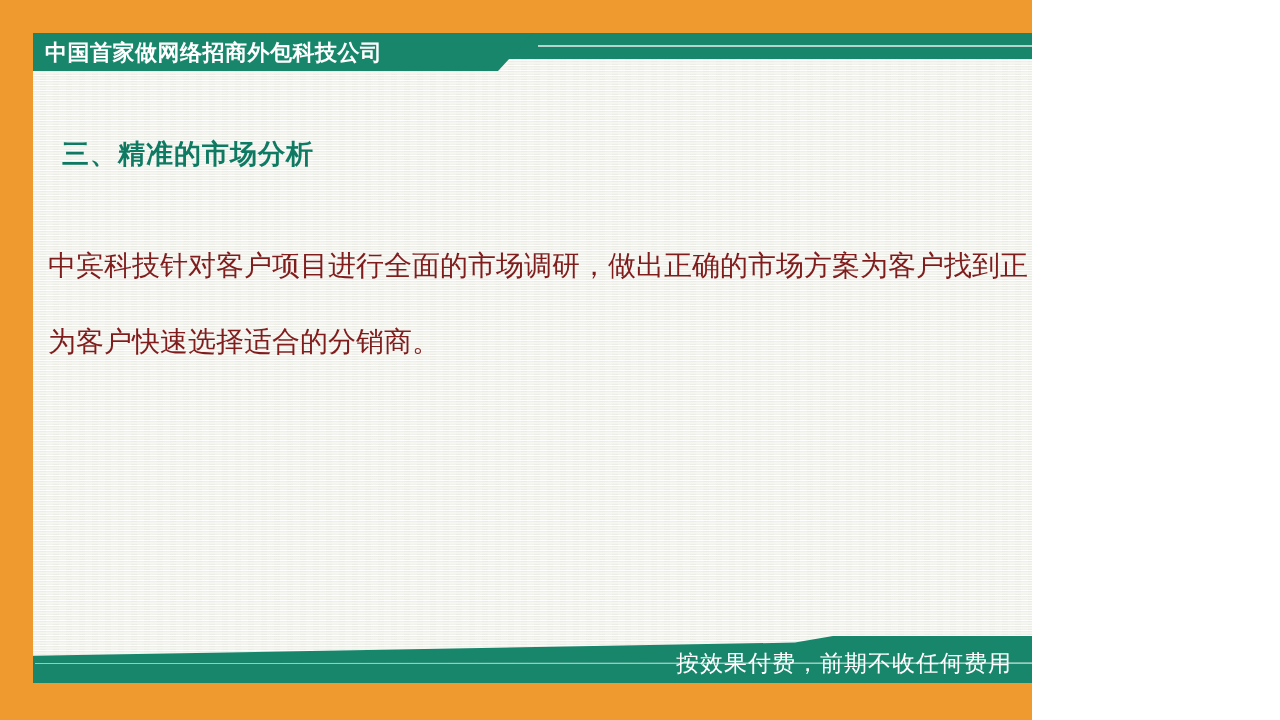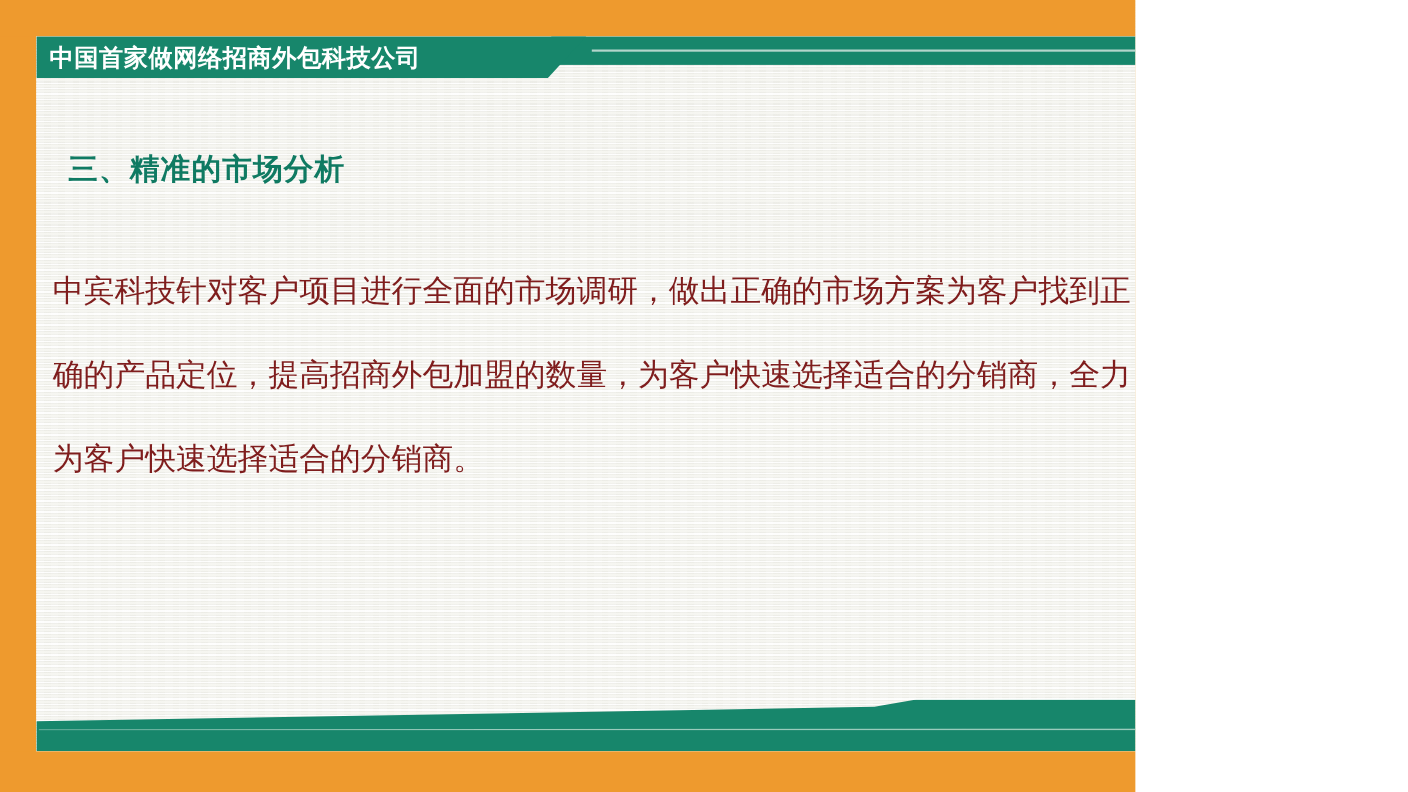--- a/index.html
+++ b/index.html
@@ -195,22 +195,22 @@
     <div class="hdr-right"></div>
     <div class="hdr-left"></div>
     <div class="hdr-hairline"></div>
   </div>
   <div id="header-title">中国首家做网络招商外包科技公司</div>
 
   <div id="section-heading">三、精准的市场分析</div>
 
   <div id="body-text">
     <p>中宾科技针对客户项目进行全面的市场调研，做出正确的市场方案为客户找到正</p>
-    <p>确的产品定位，提高招商外包加盟的数量，为客户快速选择适合的分销商，全力</p>
     <p>为客户快速选择适合的分销商。</p>
   </div>
 
   <div id="footer-band">
     <div class="ftr-slant"></div>
     <div class="ftr-hairline"></div>
   </div>
+  <div id="footer-text">按效果付费，前期不收任何费用</div>
 
 </div>
 
 </body></html>

